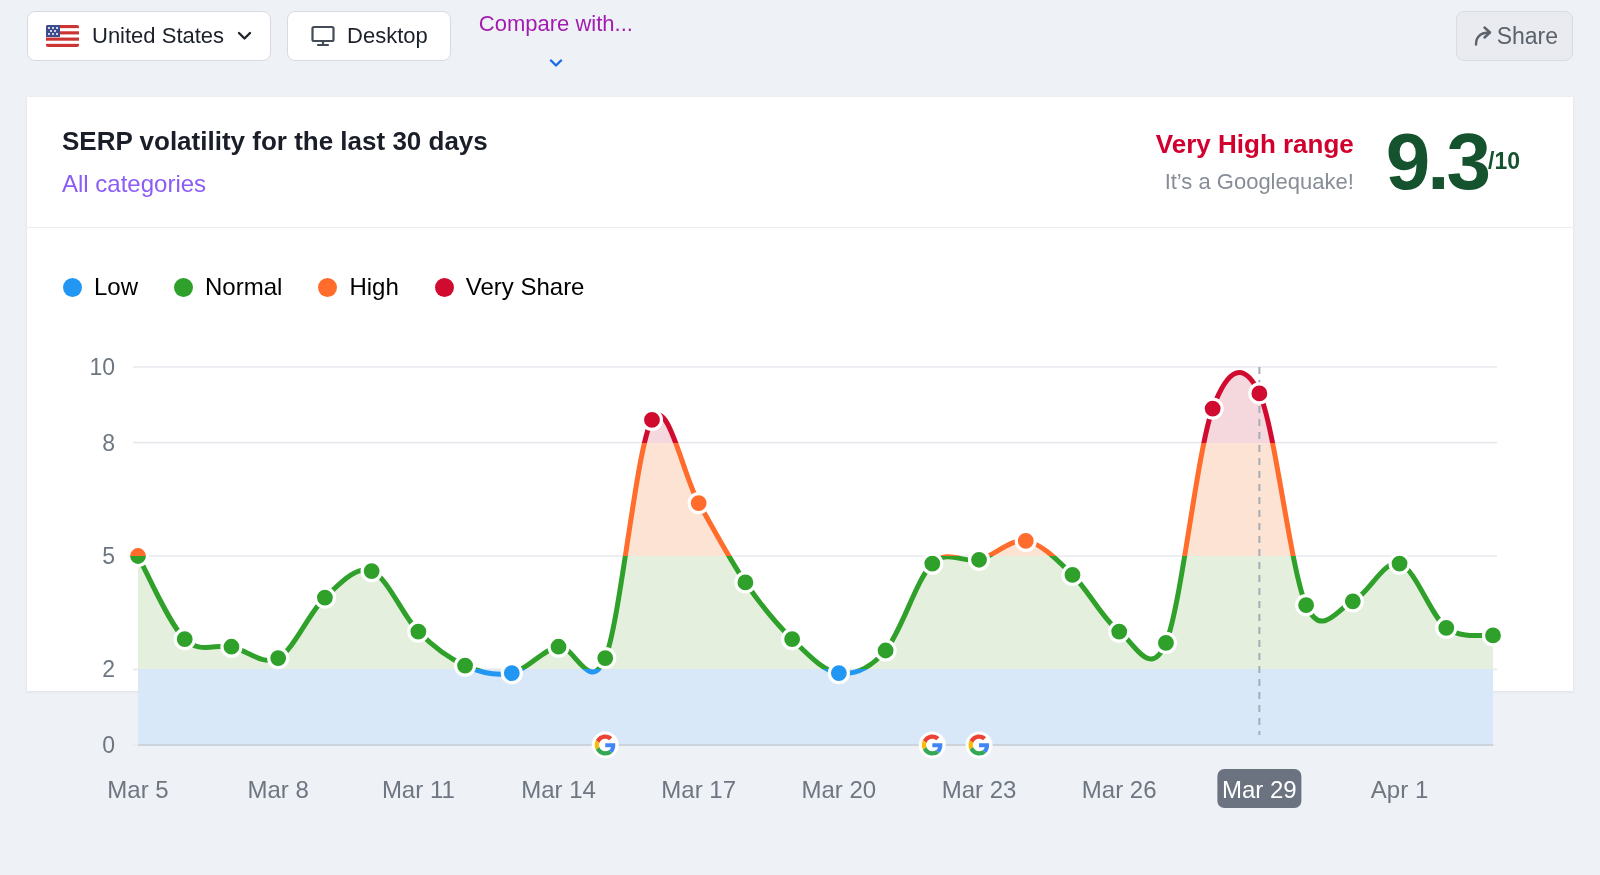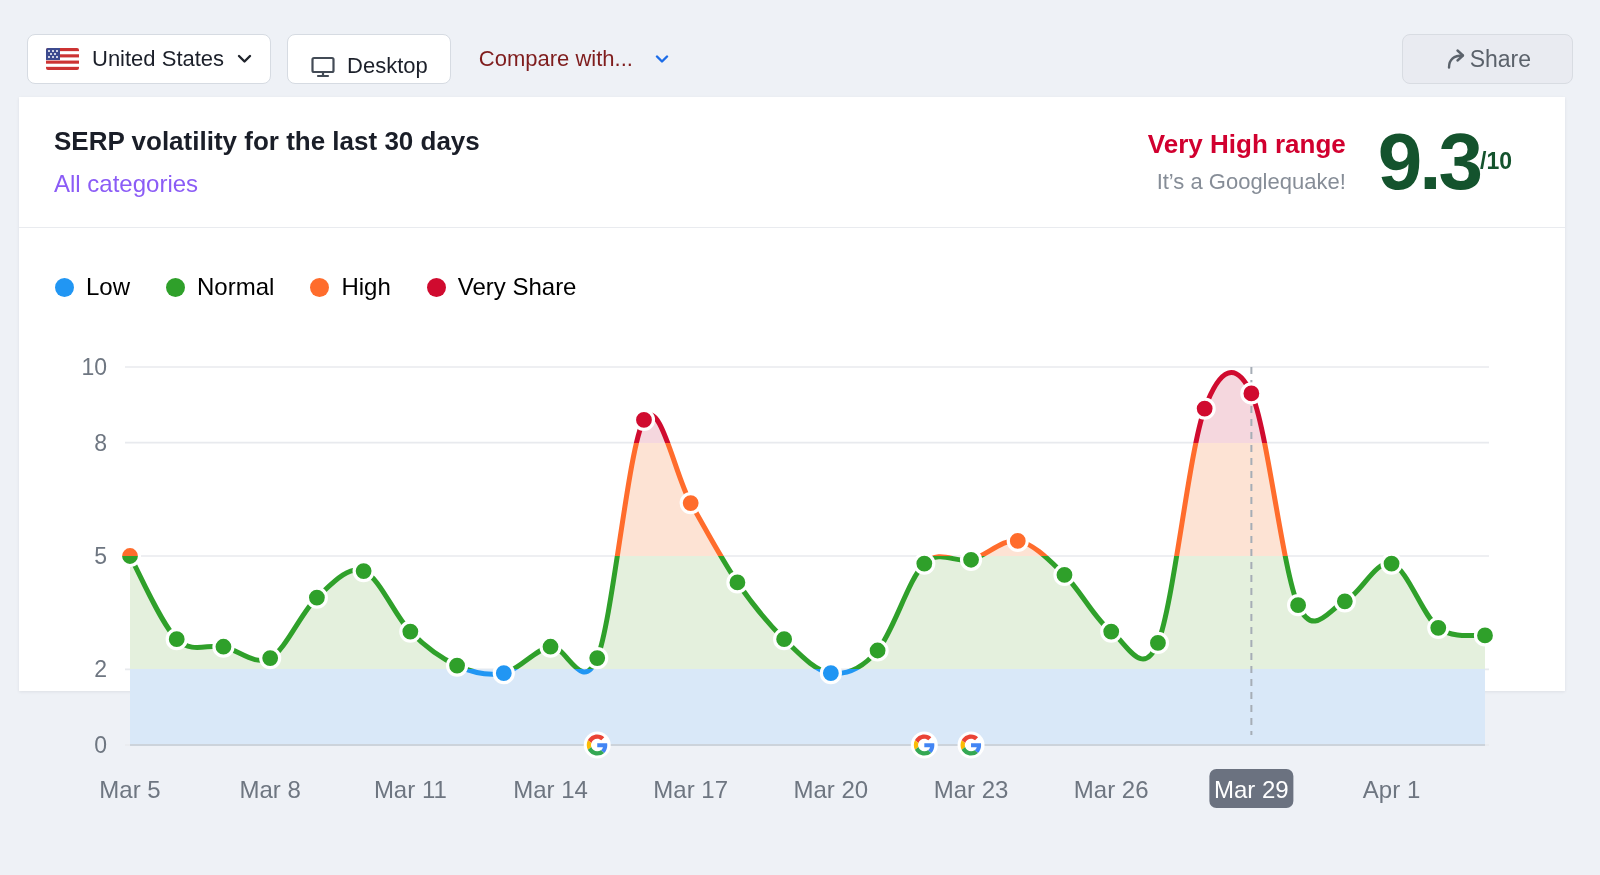--- a/index.html
+++ b/index.html
@@ -5,52 +5,52 @@
   * { margin:0; padding:0; box-sizing:border-box; }
   html,body { width:1600px; height:875px; }
   body {
     font-family:"Liberation Sans", sans-serif;
     background:#eef1f6;
     position:relative;
     overflow:hidden;
     color:#1c202a;
   }
   .topbar {
-    position:absolute; left:27px; top:34px; right:27px; height:50px;
+    position:absolute; left:27px; top:11px; right:27px; height:50px;
     display:flex; align-items:stretch; gap:16px;
   }
   .pill {
     display:flex; align-items:center; border-radius:8px; font-size:22px;
     cursor:pointer; user-select:none;
   }
   .country-pill {
     gap:13px; padding:0 18px; background:#fff; border:1px solid #d6dbe2; color:#1c202a;
   }
   .flag { width:33px; height:22px; border-radius:2px; overflow:hidden; flex:0 0 auto; }
   .segmented {
     display:flex; background:#fff; border:1px solid #d6dbe2; border-radius:8px;
   }
   .seg {
-    display:flex; align-items:flex-end; gap:11px; padding:4px 22px;
+    display:flex; align-items:center; gap:11px; padding:4px 22px;
     font-size:22px; color:#1c202a; border-radius:8px; cursor:pointer;
   }
   .seg.selected {
     background:#d8e7fb; border:2px solid #4584e6; margin:-1px;
   }
   .compare-link {
     display:flex; align-items:center; gap:22px; margin-left:12px;
-    color:#7f1d1d; font-size:22px; cursor:pointer;
+    color:#a21caf; font-size:22px; cursor:pointer;flex-direction:column;
   }
   .share-btn {
-    margin-left:auto; display:flex; align-items:center; padding:0 41px;
+    margin-left:auto; display:flex; align-items:center; padding:0 14px;
     background:#e9ebf1; border:1px solid #d8dce2; border-radius:8px;
     color:#5b626b; font-size:23px; cursor:pointer;
   }
   .card {
-    position:absolute; left:19px; top:97px; width:1546px; height:594px;
+    position:absolute; left:27px; top:97px; width:1546px; height:594px;
     background:#fff; border-radius:0;
     box-shadow:0 1px 3px rgba(25,30,40,.08);
   }
   .card-header {
     display:flex; justify-content:space-between; align-items:center;
     padding:0 53px 0 35px; height:131px; border-bottom:1px solid #e9ebef;
   }
   .page-title { font-size:26px; font-weight:bold; color:#1a1e28; margin-bottom:13px; }
   .subtitle { font-size:24px; color:#8b5cf6; }
   .score-group { display:flex; align-items:center; gap:32px; }

